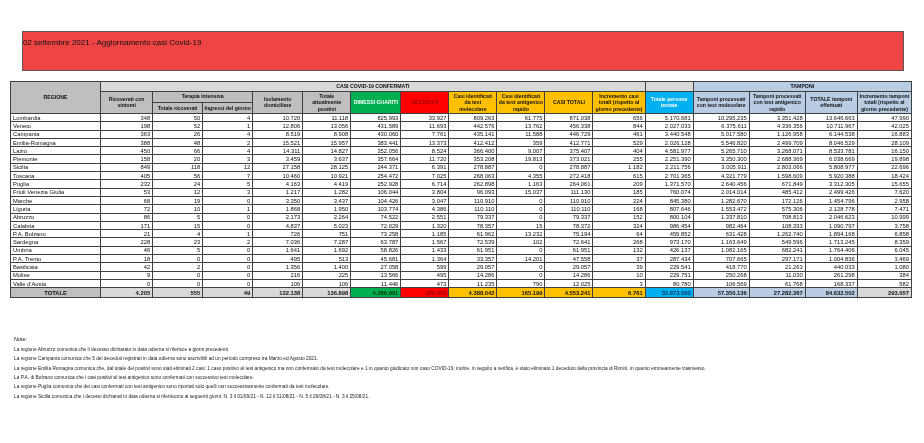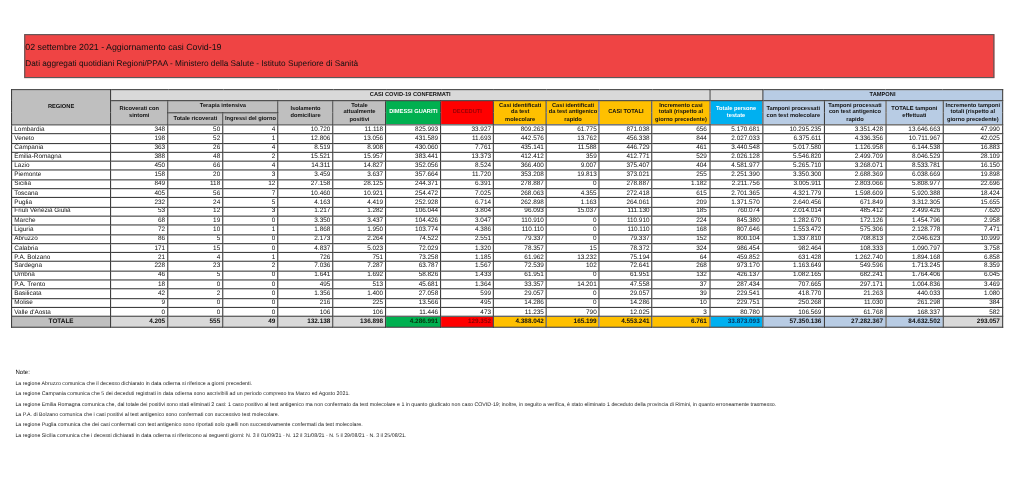--- a/index.html
+++ b/index.html
@@ -47,21 +47,20 @@
 
   .notes{position:absolute;left:14px;top:336px;width:896px;}
   .notes-label{font-size:5.5px;margin-bottom:3px;}
   .note-line{font-size:4.8px;line-height:1.95;color:#222;}
 </style>
 </head>
 <body>
 
 <div class="title-box">
   <div class="title-line1">02 settembre 2021 - Aggiornamento casi Covid-19</div>
-  <div class="title-line2">Dati aggregati quotidiani Regioni/PPAA - Ministero della Salute - Istituto Superiore di Sanità</div>
 </div>
 
 <table class="covid">
   <colgroup>
     <col style="width:90px">
       <col style="width:52px">
       <col style="width:50px">
       <col style="width:50px">
     <col style="width:50px">
       <col style="width:48px">

